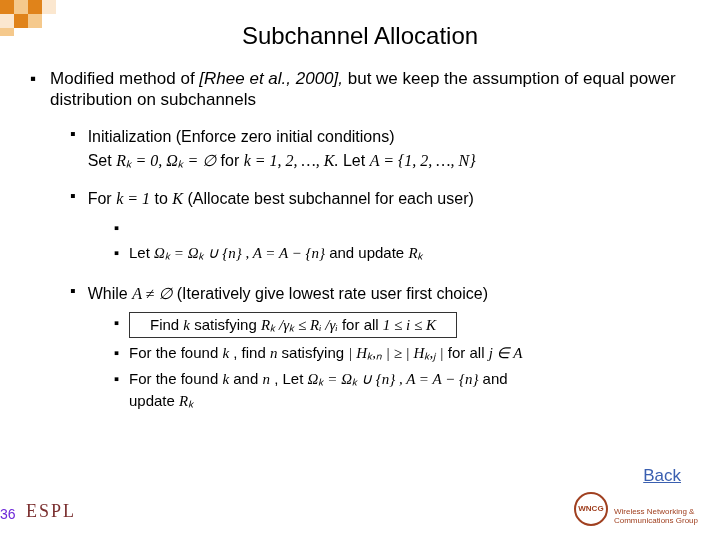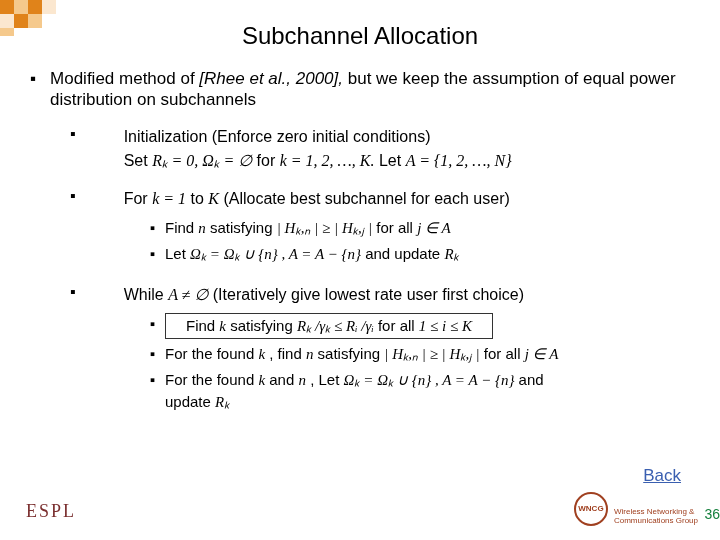--- a/index.html
+++ b/index.html
@@ -53,21 +53,20 @@
     font-size: 16px;
   }
   .sub-item {
     display: flex;
     gap: 12px;
     margin-bottom: 14px;
   }
   .sub-body {
     flex: 1;
     line-height: 1.5;
-    margin-left: 36px;
   }
   .subsub {
     margin-left: 26px;
     margin-top: 6px;
     font-size: 15px;
   }
   .subsub-item {
     display: flex;
     gap: 10px;
     margin-bottom: 4px;
@@ -89,23 +88,23 @@
     right: 39px;
     bottom: 54px;
     font-size: 17px;
     cursor: pointer;
   }
   .slidenum {
     position: absolute;
     bottom: 18px;
     left: 0;
     width: 100%;
-    text-align: right;
+    text-align: left;
     font-size: 14px;
-    color: #15803d;
+    color: #6d28d9;
   }
   .logo-left {
     position: absolute;
     left: 26px;
     bottom: 18px;
     font-family: Georgia, serif;
     font-size: 18px;
     color: #7a2f2f;
     letter-spacing: 2px;
   }
@@ -178,28 +177,20 @@
       <div class="sub-body">
         <span>For </span>
         <span class="math">k = 1</span>
         <span> to </span>
         <span class="math">K</span>
         <span>   (Allocate best subchannel for each user)</span>
 
         <div class="subsub">
           <div class="subsub-item">
             <span class="bsym">▪</span>
-            <div>
-              <span>Find </span>
-              <span class="math">n</span>
-              <span> satisfying </span>
-              <span class="math">| Hₖ,ₙ | ≥ | Hₖ,ⱼ |</span>
-              <span> for all </span>
-              <span class="math">j ∈ A</span>
-            </div>
           </div>
           <div class="subsub-item">
             <span class="bsym">▪</span>
             <div>
               <span>Let </span>
               <span class="math">Ωₖ = Ωₖ ∪ {n} ,  A = A − {n}</span>
               <span> and update </span>
               <span class="math">Rₖ</span>
             </div>
           </div>

